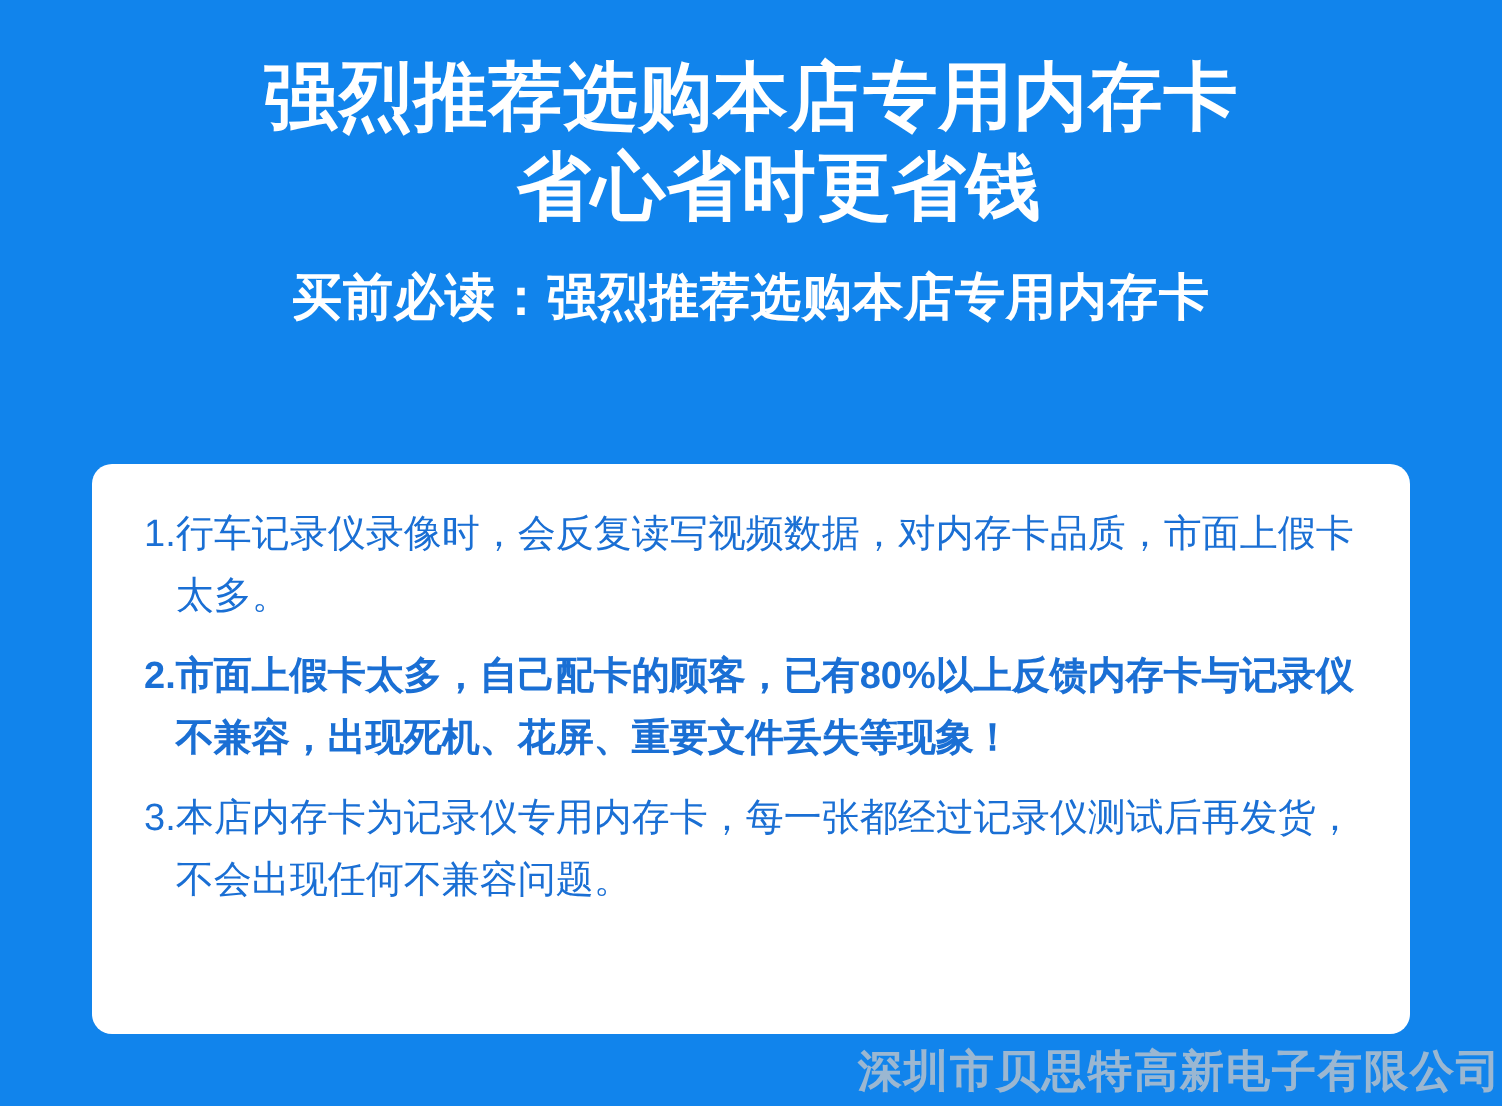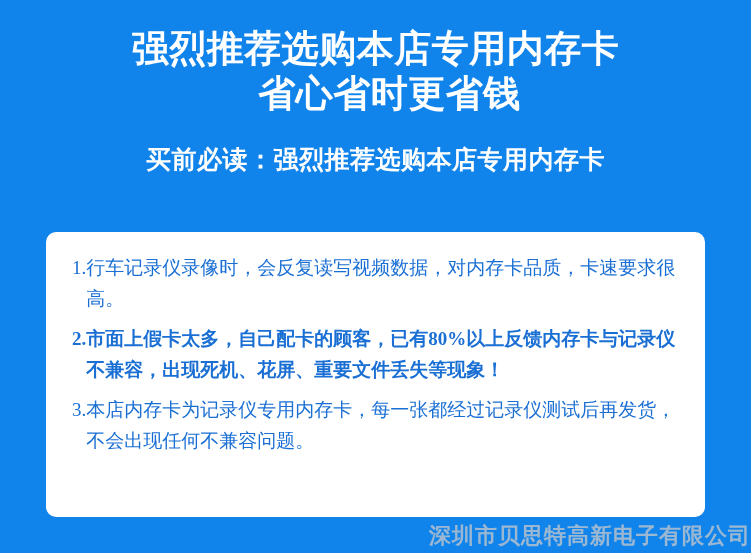--- a/index.html
+++ b/index.html
@@ -12,42 +12,41 @@
     background: #1184ec;
     font-family: "Liberation Sans", "DejaVu Sans", sans-serif;
     overflow: hidden;
     position: relative;
   }
   .poster {
     width: 751px;
     height: 553px;
     position: relative;
     box-sizing: border-box;
-    font-family: Liberation Serif, serif;
   }
   .headline {
     text-align: center;
     color: #ffffff;
     font-weight: bold;
     font-size: 37px;
     line-height: 45px;
     letter-spacing: 0.5px;
     padding-top: 26px;
   }
   .headline .line2 {
     display: block;
     padding-left: 28px;
   }
   .subhead {
     text-align: center;
     color: #ffffff;
     font-weight: bold;
     font-size: 25px;
     line-height: 32px;
-    margin-top: 28px;
+    margin-top: 17px;
     letter-spacing: 0.5px;
   }
   .card {
     position: absolute;
     left: 46px;
     top: 232px;
     width: 659px;
     height: 285px;
     background: #ffffff;
     border-radius: 10px;
@@ -96,21 +95,21 @@
     <span class="line1">强烈推荐选购本店专用内存卡</span>
     <span class="line2">省心省时更省钱</span>
   </div>
 
   <div class="subhead">买前必读：强烈推荐选购本店专用内存卡</div>
 
   <div class="card">
 
     <div class="item">
       <span class="num">1.</span>
-      <span class="txt">行车记录仪录像时，会反复读写视频数据，对内存卡品质，卡速要求很高。</span>
+      <span class="txt">行车记录仪录像时，会反复读写视频数据，对内存卡品质，市面上假卡太多。</span>
     </div>
 
     <div class="item bold">
       <span class="num">2.</span>
       <span class="txt">市面上假卡太多，自己配卡的顾客，已有80%以上反馈内存卡与记录仪不兼容，出现死机、花屏、重要文件丢失等现象！</span>
     </div>
 
     <div class="item">
       <span class="num">3.</span>
       <span class="txt">本店内存卡为记录仪专用内存卡，每一张都经过记录仪测试后再发货，不会出现任何不兼容问题。</span>

